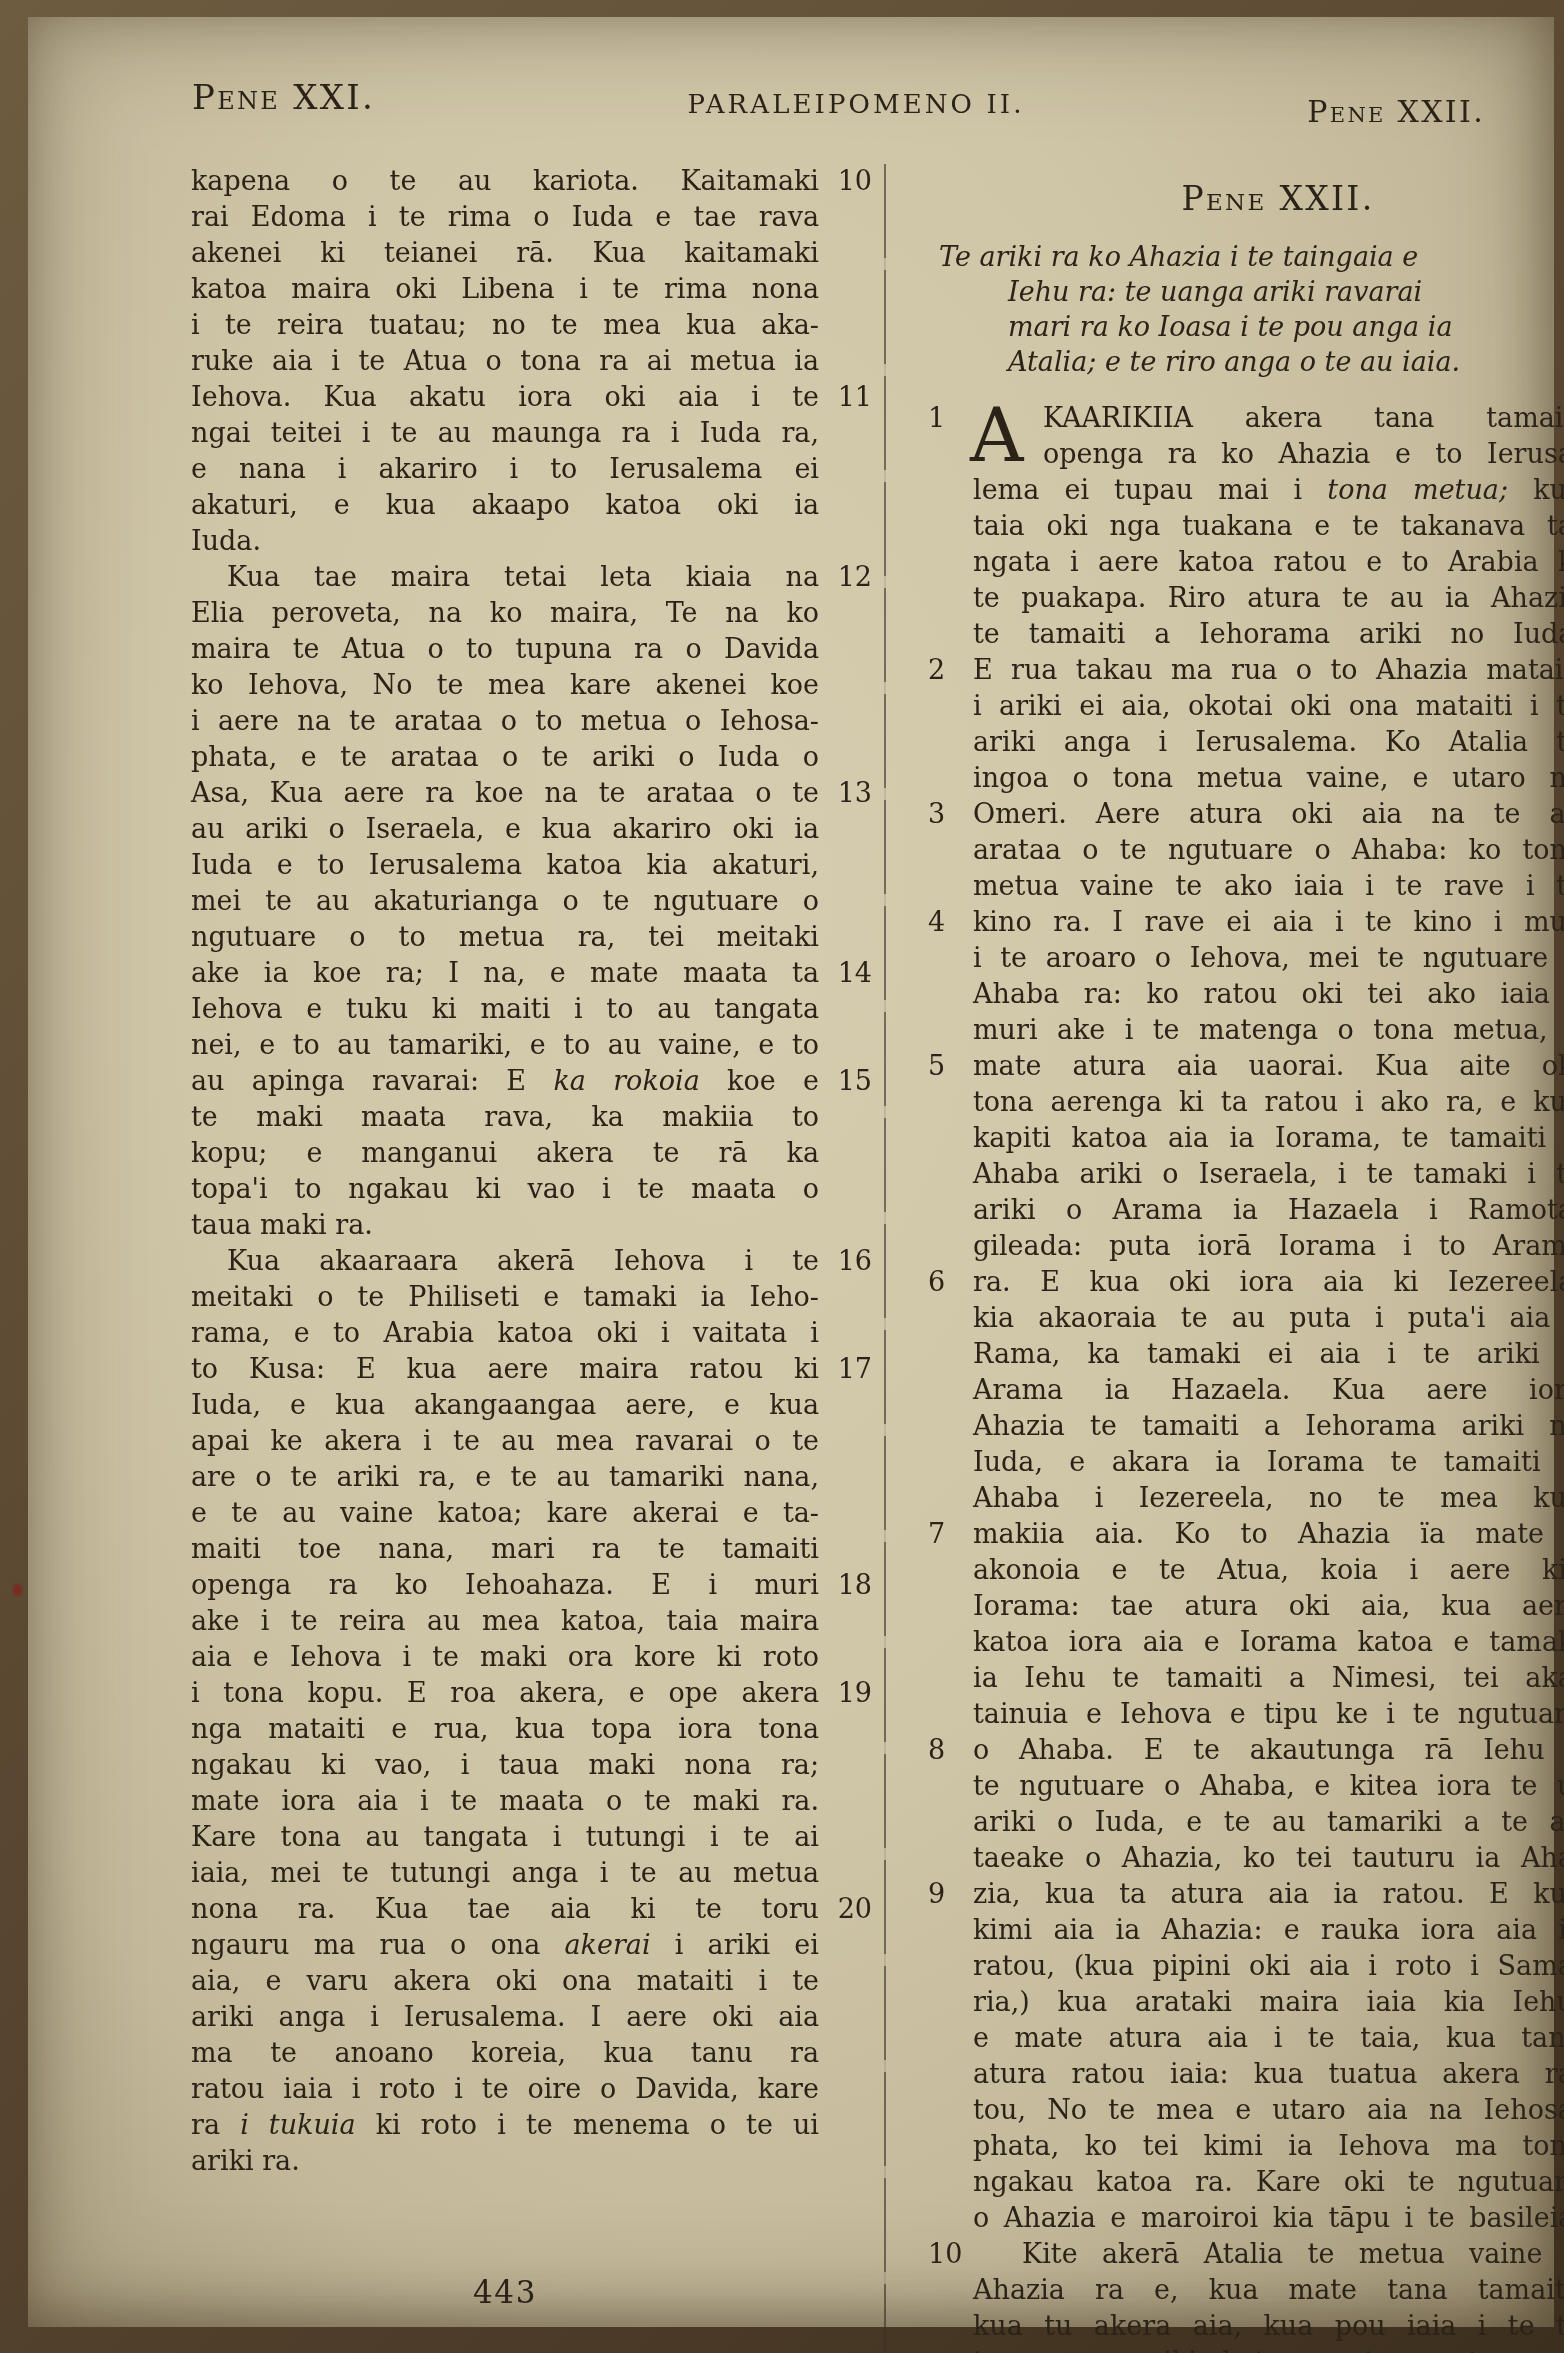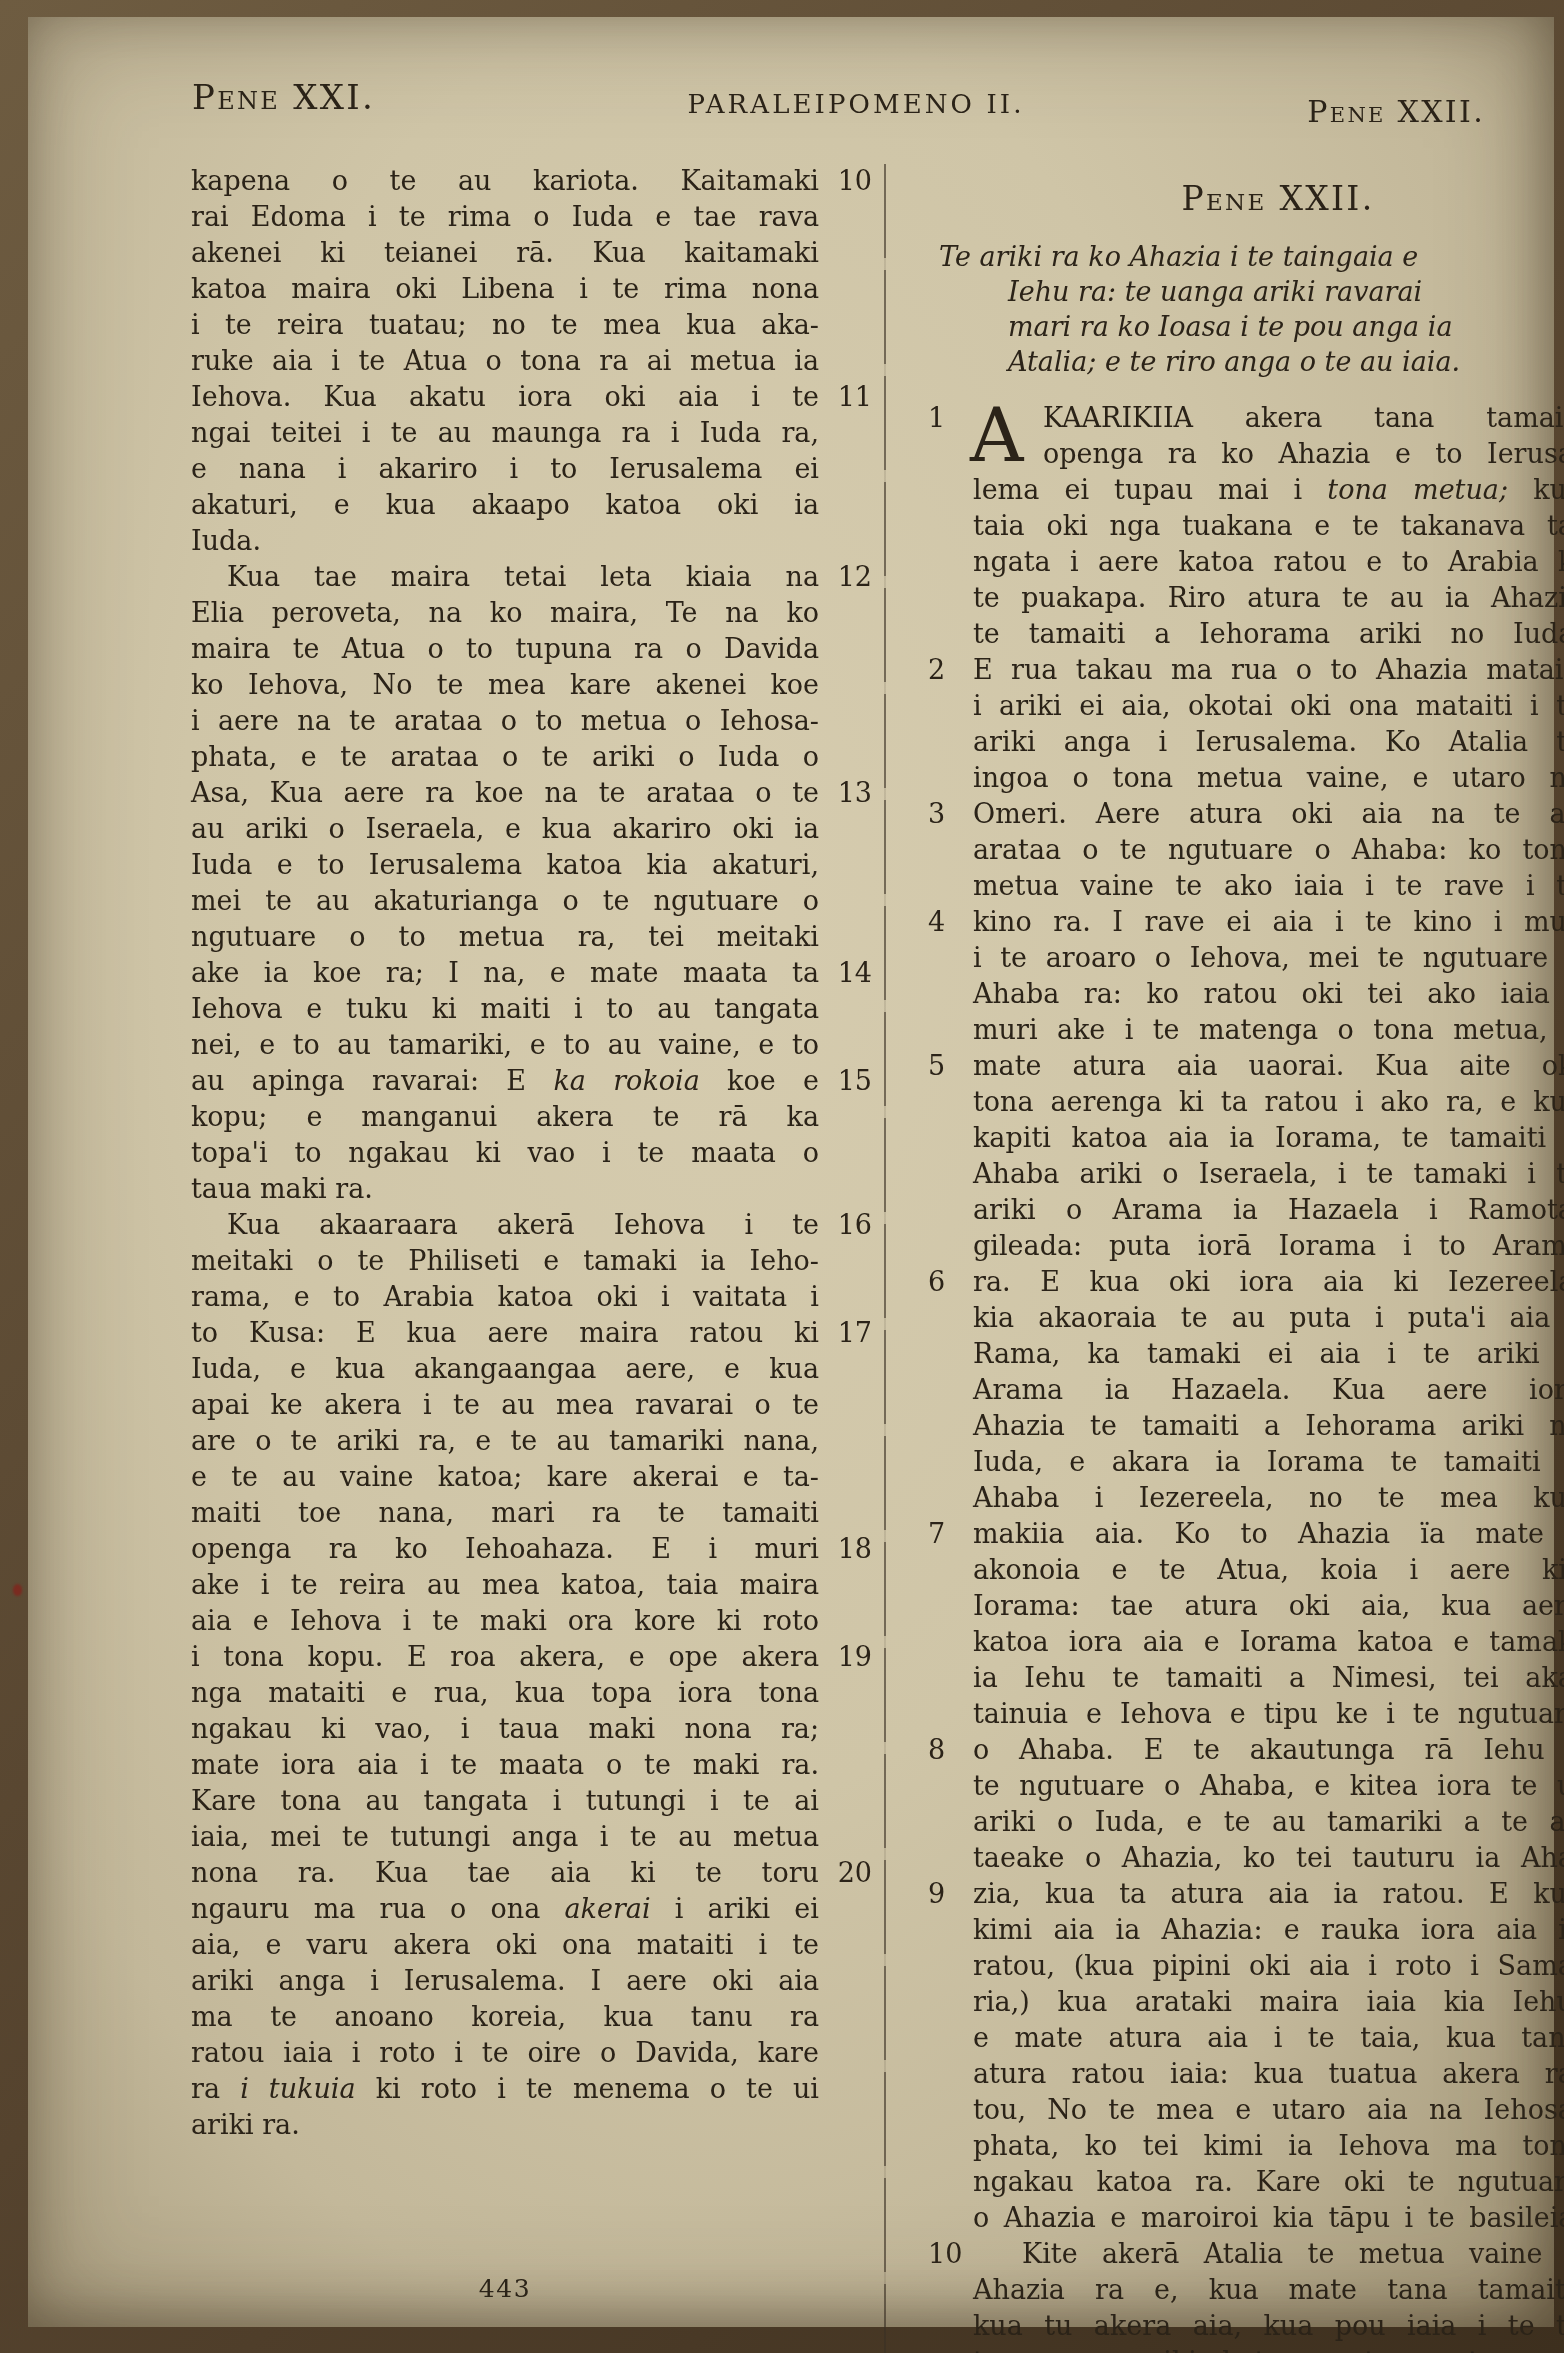--- a/index.html
+++ b/index.html
@@ -60,21 +60,21 @@
   .chapter-summary{
     font-style:italic;font-size:27px;line-height:35px;
     margin:20.3px 0 0 -34px;
   }
   .s-line{white-space:nowrap;}
   .s-line.hang{padding-left:69px;}
   .body-lines{margin-top:20.3px;}
 
   .page-num{
     position:absolute;left:163px;top:2257px;width:628px;
-    text-align:center;font-size:25px;letter-spacing:1.6px;
+    text-align:center;font-size:31px;letter-spacing:1.6px;
   }
   .blemish{
     position:absolute;left:12.5px;top:1584px;width:9.4px;height:11.7px;
     background:#7a2b20;border-radius:50%;filter:blur(0.9px);
   }
   em{}
 </style>
 </head>
 <body>
 
@@ -106,20 +106,21 @@
         <div class="line"><span class="line-text">phata, e te arataa o te ariki o Iuda o</span></div>
         <div class="line"><span class="verse-num">13</span><span class="line-text">Asa, Kua aere ra koe na te arataa o te</span></div>
         <div class="line"><span class="line-text">au ariki o Iseraela, e kua akariro oki ia</span></div>
         <div class="line"><span class="line-text">Iuda e to Ierusalema katoa kia akaturi,</span></div>
         <div class="line"><span class="line-text">mei te au akaturianga o te ngutuare o</span></div>
         <div class="line"><span class="line-text">ngutuare o to metua ra, tei meitaki</span></div>
         <div class="line"><span class="verse-num">14</span><span class="line-text">ake ia koe ra; I na, e mate maata ta</span></div>
         <div class="line"><span class="line-text">Iehova e tuku ki maiti i to au tangata</span></div>
         <div class="line"><span class="line-text">nei, e to au tamariki, e to au vaine, e to</span></div>
         <div class="line"><span class="verse-num">15</span><span class="line-text">au apinga ravarai: E <em>ka rokoia</em> koe e</span></div>
+        <div class="line"><span class="line-text">te maki maata rava, ka makiia to</span></div>
         <div class="line"><span class="line-text">kopu; e manganui akera te rā ka</span></div>
         <div class="line"><span class="line-text">topa'i to ngakau ki vao i te maata o</span></div>
         <div class="line pend"><span class="line-text">taua maki ra.</span></div>
         <div class="line pstart"><span class="verse-num">16</span><span class="line-text">Kua akaaraara akerā Iehova i te</span></div>
         <div class="line"><span class="line-text">meitaki o te Philiseti e tamaki ia Ieho-</span></div>
         <div class="line"><span class="line-text">rama, e to Arabia katoa oki i vaitata i</span></div>
         <div class="line"><span class="verse-num">17</span><span class="line-text">to Kusa: E kua aere maira ratou ki</span></div>
         <div class="line"><span class="line-text">Iuda, e kua akangaangaa aere, e kua</span></div>
         <div class="line"><span class="line-text">apai ke akera i te au mea ravarai o te</span></div>
         <div class="line"><span class="line-text">are o te ariki ra, e te au tamariki nana,</span></div>

